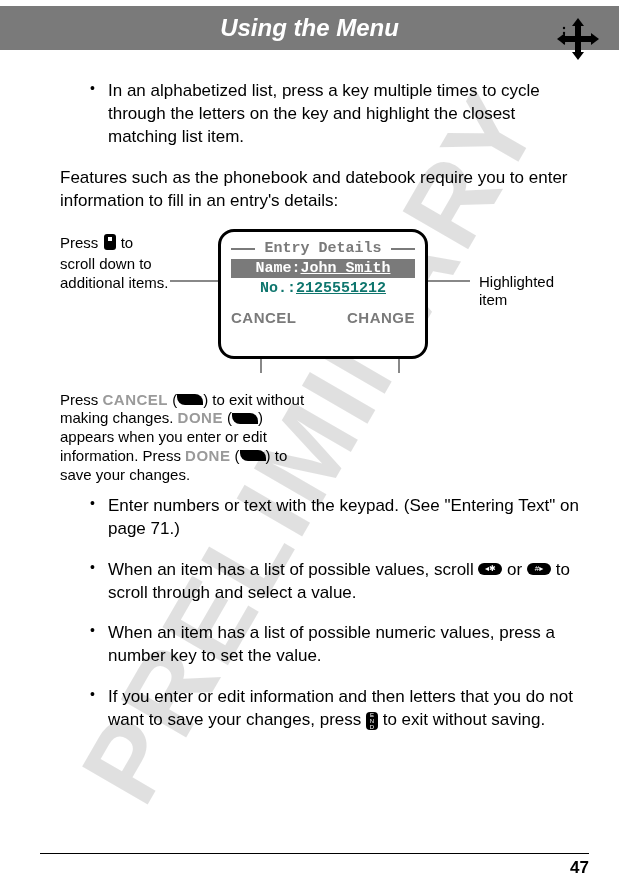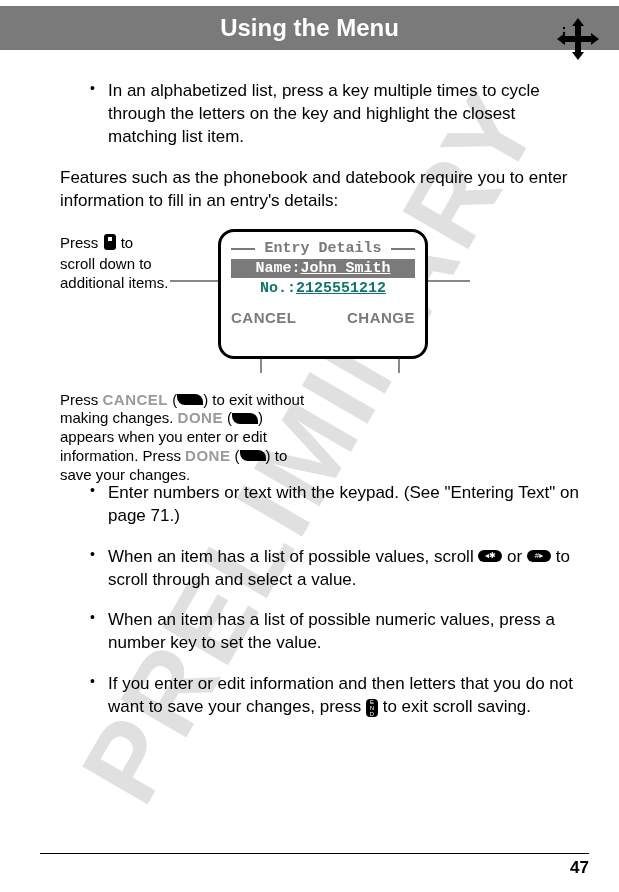--- a/index.html
+++ b/index.html
@@ -19,20 +19,21 @@
       font-size: 110px;
       font-weight: 900;
       color: rgba(0,0,0,0.12);
       letter-spacing: 4px;
       pointer-events: none;
       z-index: 0;
     }
     .header-bar {
       background: #7a7a7a;
       color: #fff;
+      font-style: italic;
       font-weight: bold;
       font-size: 24px;
       text-align: center;
       padding: 8px 5px;
       margin-top: 6px;
       position: relative;
       z-index: 1;
     }
     .corner-icon {
       position: absolute;
@@ -66,21 +67,21 @@
       margin: 6px 0 12px 0;
       letter-spacing: -0.3px;
     }
     .intro-text {
       font-size: 17px;
       line-height: 1.35;
     }
     .diagram-area {
       position: relative;
       height: 260px;
-      margin-bottom: 9px;
+      margin-bottom: 22px;
     }
     .phone-screen {
       position: absolute;
       left: 158px;
       top: 16px;
       width: 210px;
       height: 130px;
       border: 3px solid #000;
       border-radius: 16px;
       background: #fff;
@@ -251,20 +252,21 @@
 
   <div class="diagram-area">
 
     <div class="callout callout-left-top">
       <span>Press </span><span class="key-icon"><svg width="14" height="18" viewBox="0 0 14 18">
             <rect x="1" y="1" width="12" height="16" rx="3" fill="#000"></rect>
             <rect x="5" y="4" width="4" height="4" fill="#fff"></rect>
           </svg></span><span> to scroll down to additional items.</span>
     </div>
 
+    <div class="callout callout-right-top">Highlighted item</div>
 
     <div class="line line-h1"></div>
     <div class="line line-h2"></div>
     <div class="line line-v1"></div>
     <div class="line line-v2"></div>
 
     <div class="phone-screen">
       <div class="screen-inner">
         <div class="screen-title">Entry Details</div>
         <div class="screen-row row-name">
@@ -300,20 +302,20 @@
   </div>
 
   <div class="bullet-row">
     <div class="bullet">•</div>
     <div class="bullet-text">When an item has a list of possible numeric values, press a number key to set the value.</div>
   </div>
 
   <div class="bullet-row">
     <div class="bullet">•</div>
     <div class="bullet-text">
-      <span>If you enter or edit information and then letters that you do not want to save your changes, press </span><span class="end-key">E<br>N<br>D</span><span> to exit scroll saving.</span>
+      <span>If you enter or edit information and then letters that you do not want to save your changes, press </span><span class="end-key">E<br>N<br>D</span><span> to exit without saving.</span>
     </div>
   </div>
 
 </div>
 
 <div class="bottom-border"></div>
 <div class="page-number">47</div>
 
 </body></html>

